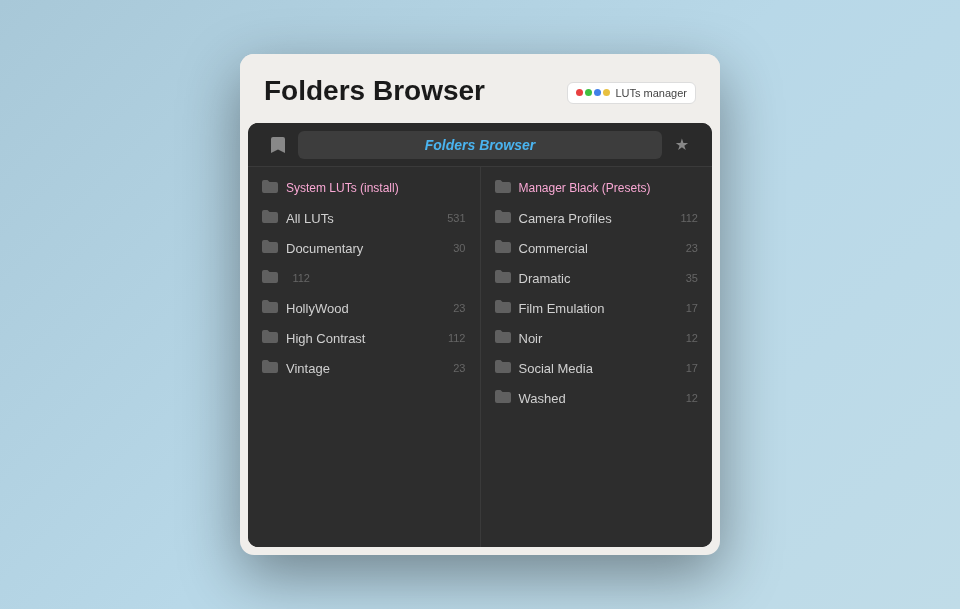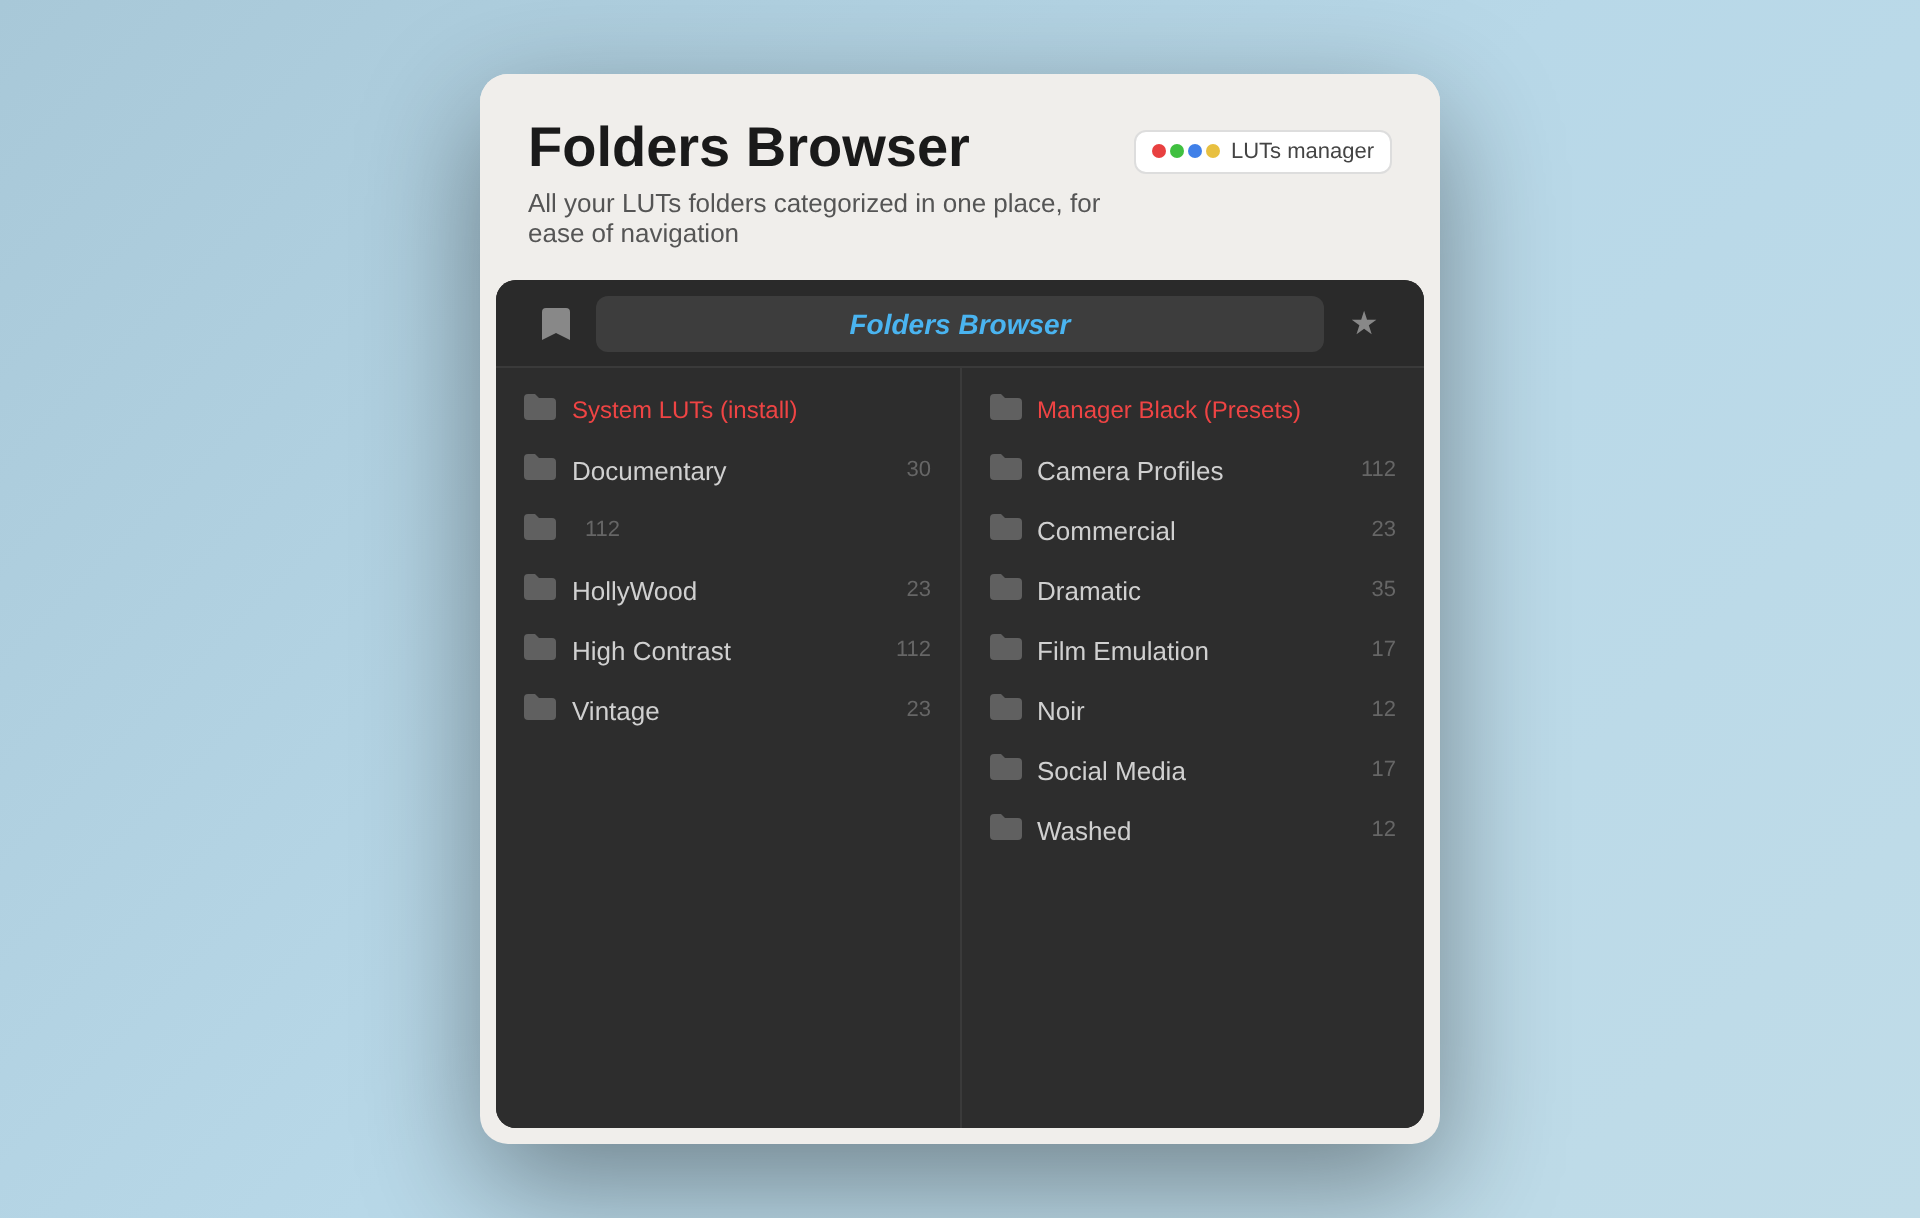--- a/index.html
+++ b/index.html
@@ -152,21 +152,21 @@
       width: 16px;
     }
 
     .folder-name {
       flex: 1;
       font-size: 13px;
       color: #d0d0d0;
     }
 
     .folder-name.system {
-      color: #ef4444;
+      color: #f9a8d4;
       font-size: 12px;
     }
 
     .folder-count {
       font-size: 11px;
       color: #666;
       min-width: 24px;
       text-align: right;
     }
 
@@ -177,21 +177,20 @@
       fill: #606060;
     }
   </style>
 </head>
 <body>
 
 <div class="outer-card">
   <div class="header-section">
     <div class="header-text">
       <div class="header-title">Folders Browser</div>
-      <div class="header-subtitle">All your LUTs folders categorized in one place, for ease of navigation</div>
     </div>
     <div class="luts-badge">
       <div class="luts-badge-dots">
         <div class="dot dot-red"></div>
         <div class="dot dot-green"></div>
         <div class="dot dot-blue"></div>
         <div class="dot dot-yellow"></div>
       </div>
       <span>LUTs manager</span>
     </div>
@@ -220,20 +219,29 @@
           <span class="folder-name system">System LUTs (install)</span>
         </div>
 
         <div id="left-items-container">
             <div class="folder-row">
       <span class="folder-icon">
         <svg class="folder-svg" viewBox="0 0 16 13">
                   <path d="M0 2a2 2 0 0 1 2-2h3.5l2 2H14a2 2 0 0 1 2 2v7a2 2 0 0 1-2 2H2a2 2 0 0 1-2-2V2z"></path>
                 </svg>
       </span>
+      <span class="folder-name">All LUTs</span>
+      <span class="folder-count">531</span>
+    </div>
+            <div class="folder-row">
+      <span class="folder-icon">
+        <svg class="folder-svg" viewBox="0 0 16 13">
+                  <path d="M0 2a2 2 0 0 1 2-2h3.5l2 2H14a2 2 0 0 1 2 2v7a2 2 0 0 1-2 2H2a2 2 0 0 1-2-2V2z"></path>
+                </svg>
+      </span>
       <span class="folder-name">Documentary</span>
       <span class="folder-count">30</span>
     </div>
             <div class="folder-row">
       <span class="folder-icon">
         <svg class="folder-svg" viewBox="0 0 16 13">
                   <path d="M0 2a2 2 0 0 1 2-2h3.5l2 2H14a2 2 0 0 1 2 2v7a2 2 0 0 1-2 2H2a2 2 0 0 1-2-2V2z"></path>
                 </svg>
       </span>
       <span class="folder-count">112</span>

